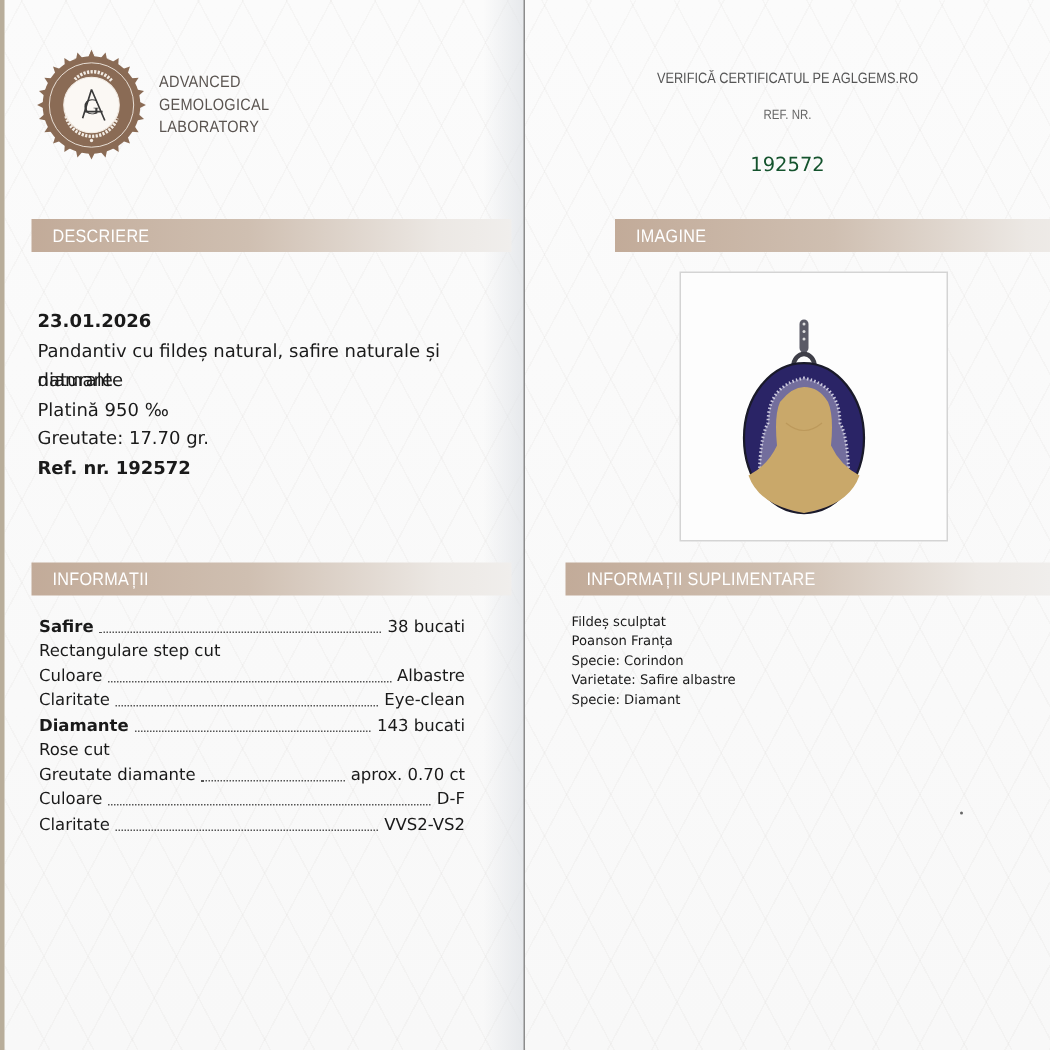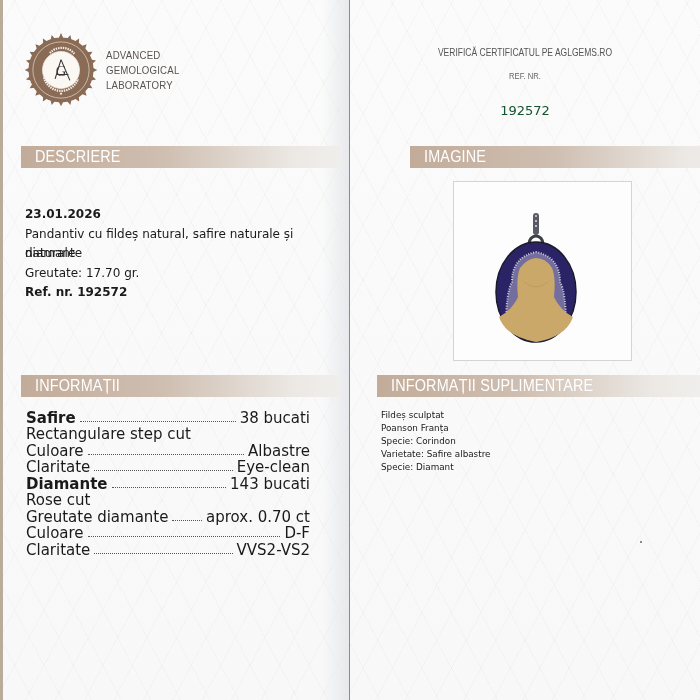--- a/index.html
+++ b/index.html
@@ -37,36 +37,36 @@
     .verify {
       position: absolute; left: 0; width: 350px; text-align: center;
       font-family: "Liberation Sans", sans-serif; color: #555;
     }
     .verify-text { top: 47px; font-size: 10px; transform: scaleX(0.85); }
     .ref-label { top: 71px; font-size: 9px; color: #666; transform: scaleX(0.85); }
     .ref-number { top: 103px; font-family: "DejaVu Sans", sans-serif; font-size: 13px; color: #14532d; }
     .section-bar {
       position: absolute; height: 22px;
       background: linear-gradient(to right, #c2ab99 0%, #cfbfb1 45%, #ece8e4 85%, #f0eeec 100%);
-      color: #fff; font-family: "Liberation Sans", sans-serif; font-size: 16px;
+      color: #fff; font-family: "Liberation Sans", sans-serif; font-size: 12px;
       line-height: 22px; padding-left: 14px; letter-spacing: 0.2px;
     }
     .section-bar span { display: inline-block; transform: scaleX(0.9); transform-origin: left; }
     .bar-descriere { left: 21px; top: 146px; width: 320px; }
     .bar-imagine { left: 387px; top: 146px; width: 323px; margin-left: 23px; }
     .bar-informatii { left: 21px; top: 375px; width: 320px; }
     .bar-supl { left: 377px; top: 375px; width: 323px; }
     .desc { position: absolute; left: 25px; top: 205px; width: 300px; font-size: 12px; }
     .desc .line { line-height: 19.5px; height: 19.5px; }
     .desc .bold { font-weight: bold; }
     .image-frame {
       position: absolute; left: 453px; top: 181px; width: 179px; height: 180px;
       border: 1px solid #d4d4d4; background: #fdfdfd;
     }
-    .info { position: absolute; left: 26px; top: 407px; width: 284px; font-size: 15px; }
+    .info { position: absolute; left: 26px; top: 407px; width: 284px; font-size: 11px; }
     .info .row { display: flex; align-items: flex-end; height: 16.5px; line-height: 12px; }
     .info .row .lbl { white-space: nowrap; }
     .info .row .dots { flex: 1; border-bottom: 1px dotted #555; margin: 0 4px 2px 4px; height: 1px; }
     .info .row .val { white-space: nowrap; }
     .info .bold .lbl { font-weight: bold; }
     .supl { position: absolute; left: 381px; top: 409px; font-size: 8.8px; }
     .supl .line { line-height: 13px; }
     .speck { position: absolute; left: 640px; top: 541px; width: 2px; height: 2px; background: #666; border-radius: 50%; }
   </style>
 </head>
@@ -132,20 +132,21 @@
 
 <div class="section-bar bar-descriere"><span>DESCRIERE</span></div>
 <div class="section-bar bar-imagine"><span>IMAGINE</span></div>
 <div class="section-bar bar-informatii"><span>INFORMAȚII</span></div>
 <div class="section-bar bar-supl"><span>INFORMAȚII SUPLIMENTARE</span></div>
 
 <div class="desc">
   <div class="line bold">23.01.2026</div>
   <div class="line">Pandantiv cu fildeș natural, safire naturale și diamante</div>
   <div class="line">naturale</div>
+  <div class="line">Platină 950 ‰</div>
   <div class="line">Greutate: 17.70 gr.</div>
   <div class="line bold">Ref. nr. 192572</div>
 </div>
 
 <div class="image-frame">
   <svg width="179" height="180" viewBox="0 0 179 180" aria-label="Oval pendant with carved ivory figure, blue sapphire border and diamond halo">
     <rect x="79" y="31" width="6" height="22" rx="3" fill="#5a5a66"></rect>
     <circle cx="82" cy="34" r="1" fill="#ddd"></circle>
       <circle cx="82" cy="39" r="1" fill="#ddd"></circle>
       <circle cx="82" cy="44" r="1" fill="#ddd"></circle>

